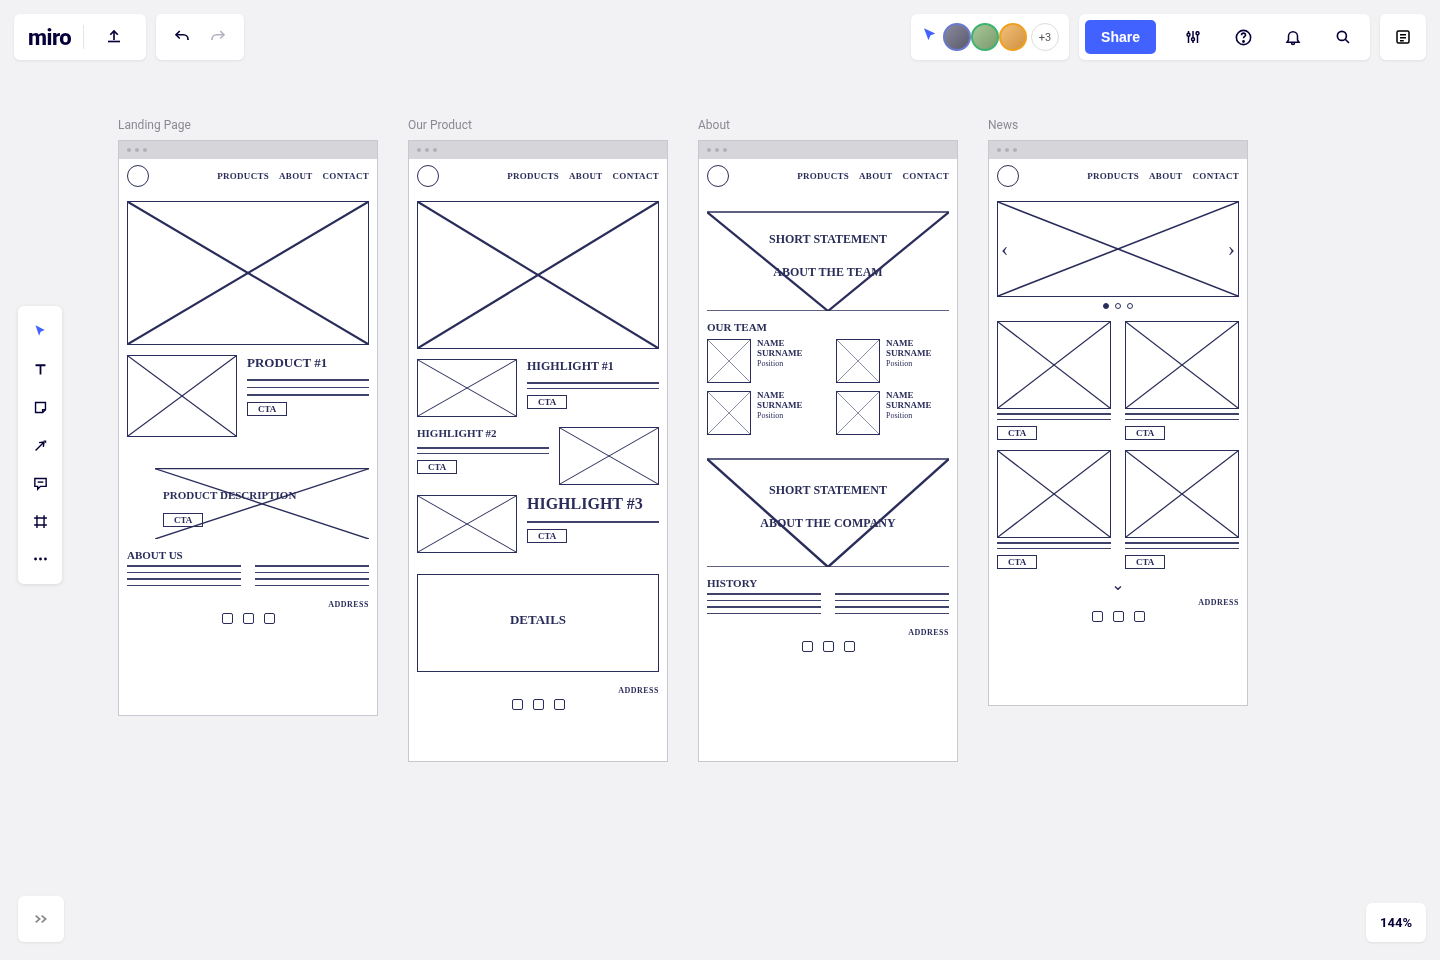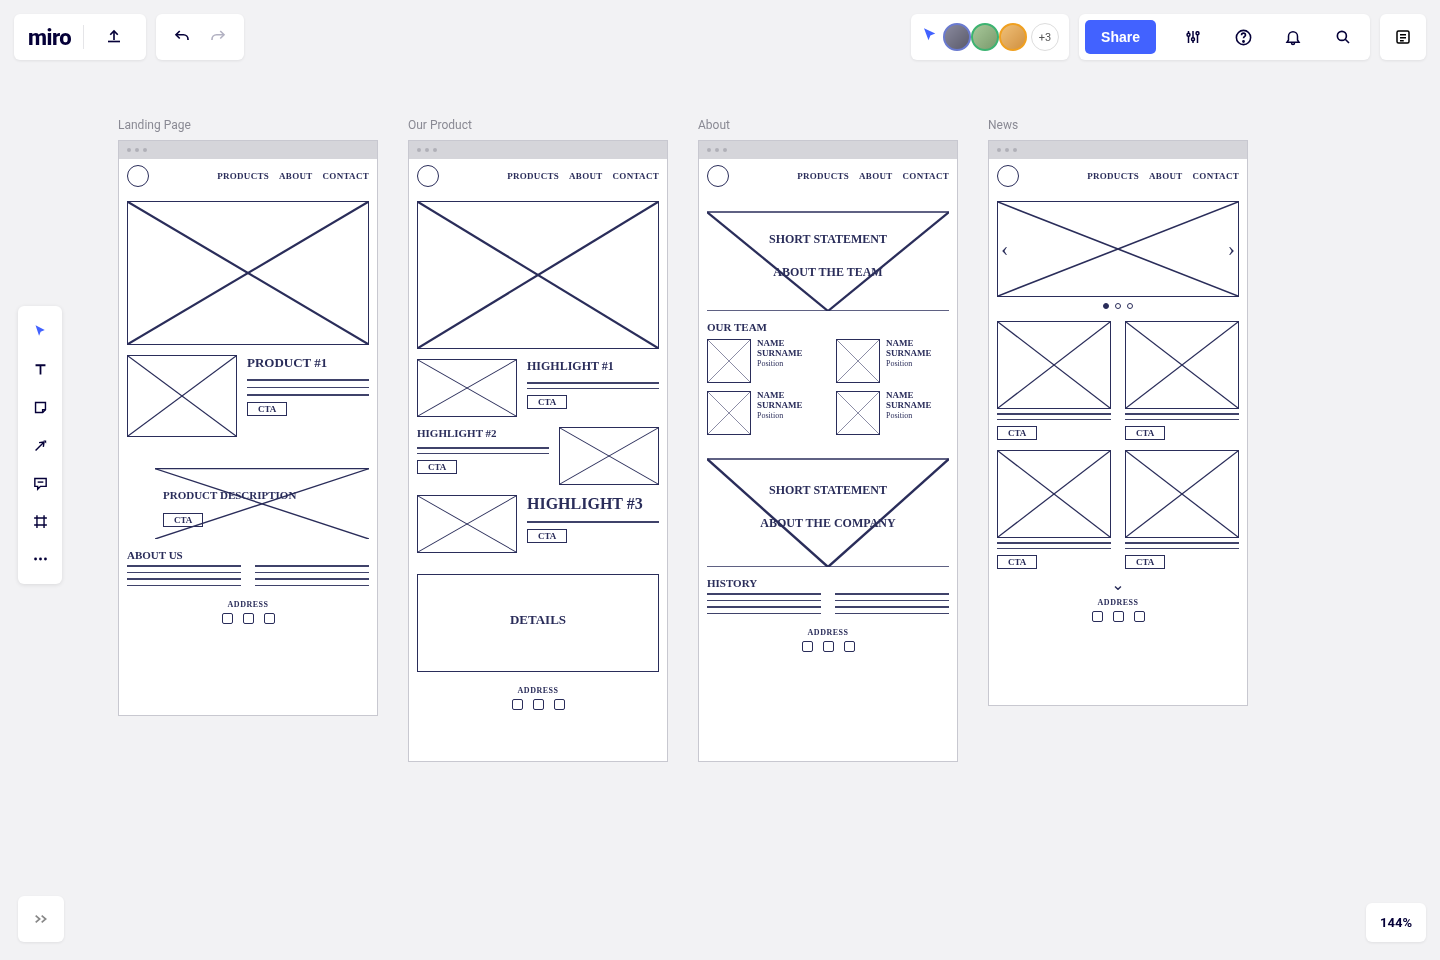--- a/index.html
+++ b/index.html
@@ -157,21 +157,21 @@
 .wf-img-sm { width: 110px; height: 82px; }
 .wf-col { flex: 1; }
 .wf-title { font-size: 13px; font-weight: 700; margin-bottom: 6px; }
 .wf-lines { display: flex; flex-direction: column; gap: 6px; margin-top: 8px; }
 .wf-line { height: 1.5px; background: #2a2d5a; opacity: 0.9; }
 .wf-cta {
   border: 1.5px solid #2a2d5a; display: inline-block;
   padding: 1px 10px; font-size: 9px; font-weight: 700; margin-top: 6px;
 }
 .wf-section-title { font-size: 11px; font-weight: 700; margin: 10px 0 4px; }
-.wf-footer { text-align: center; margin-top: 14px; }
+.wf-footer { text-align: right; margin-top: 14px; }
 .wf-address { font-size: 8px; font-weight: 700; letter-spacing: 0.5px; }
 .wf-socials { display: flex; gap: 10px; justify-content: center; margin-top: 4px; }
 .wf-social { width: 11px; height: 11px; border: 1.2px solid #2a2d5a; border-radius: 2px; }
 
 .wf-lines-2col { display: flex; gap: 14px; }
 .wf-lines-2col > div { flex: 1; display: flex; flex-direction: column; gap: 5px; }
 
 .wf-hero-text {
   position: absolute; inset: 0; display: flex; flex-direction: column;
   align-items: center; justify-content: center; font-size: 12px; font-weight: 700;

